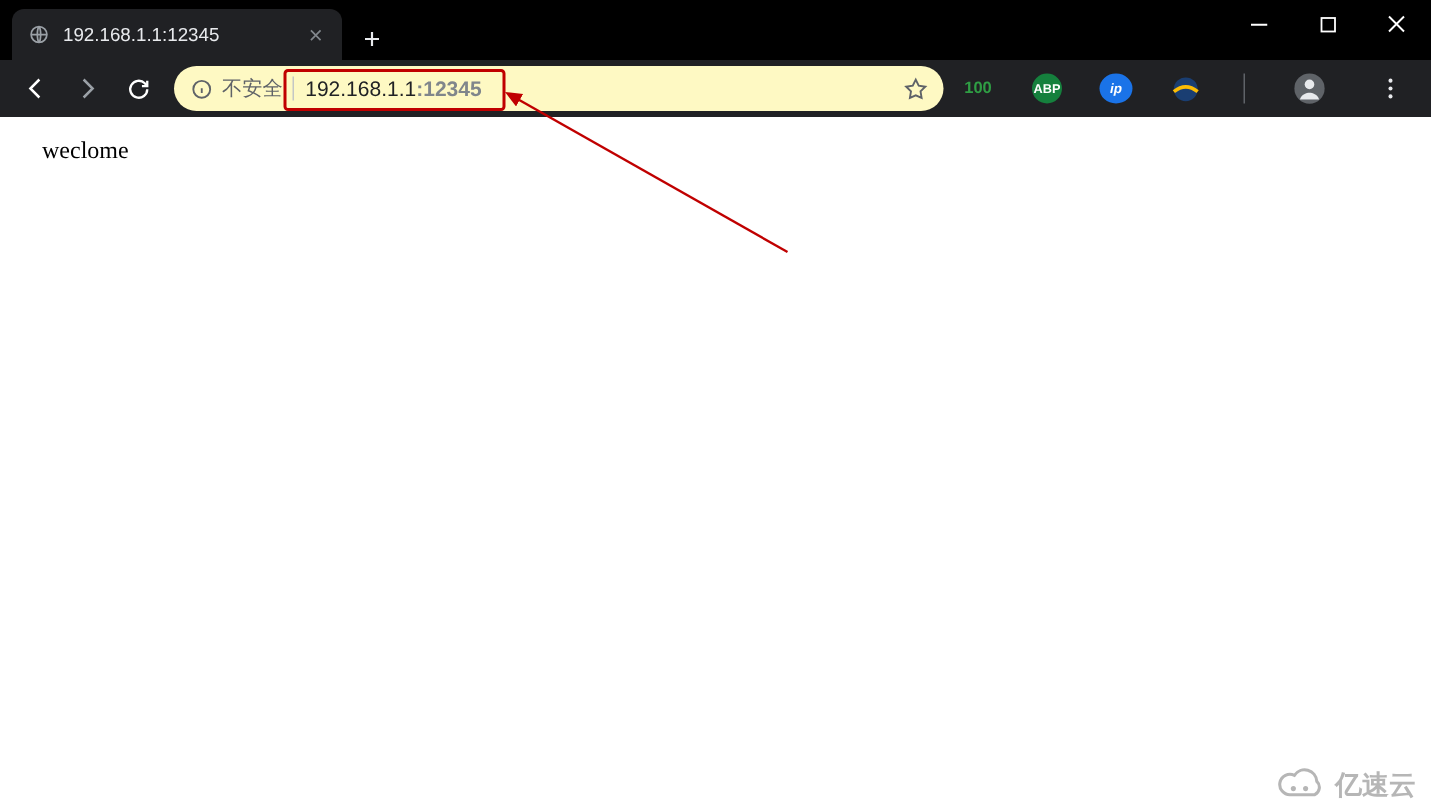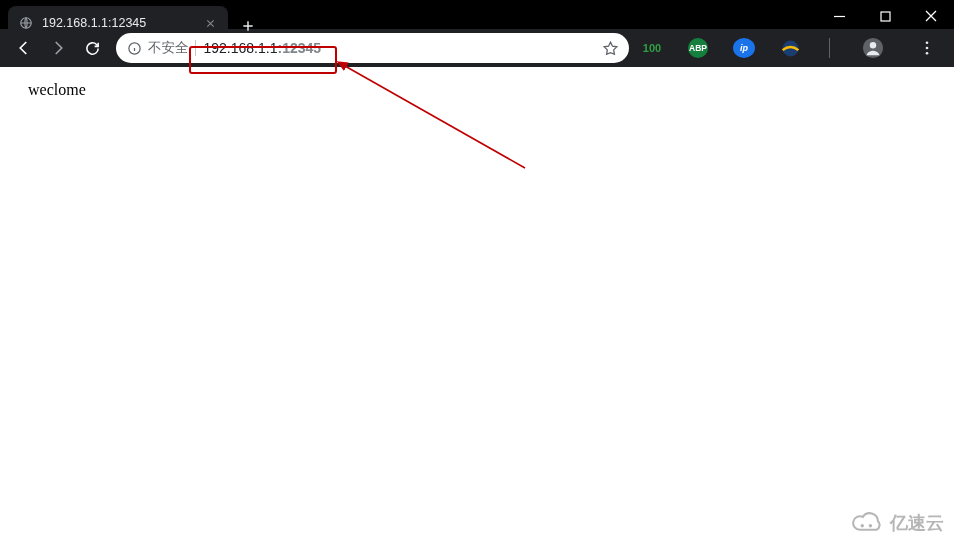--- a/index.html
+++ b/index.html
@@ -5,21 +5,21 @@
     * { margin: 0; padding: 0; box-sizing: border-box; }
     body {
       width: 954px;
       height: 539px;
       font-family: "Segoe UI", Arial, sans-serif;
       background: #fff;
       position: relative;
       overflow: hidden;
     }
     .titlebar {
-      height: 29px;
+      height: 40px;
       background: #000;
       display: flex;
       align-items: stretch;
     }
     .tab-strip {
       display: flex;
       align-items: flex-end;
       padding-left: 8px;
       height: 40px;
     }
@@ -64,21 +64,21 @@
     }
     .nav-btn {
       width: 32px; height: 32px; border-radius:50%;
       display:flex; align-items:center; justify-content:center;
       color:#9aa0a6; cursor:pointer;
     }
     .nav-btn.enabled { color:#fff; }
     .omnibox {
       flex: 1;
       height: 30px;
-      background: #ffffff;
+      background: #fef9c3;
       border-radius: 15px;
       display:flex;
       align-items:center;
       padding: 0 10px 0 10px;
       margin: 0 6px;
       font-size: 14px;
       color:#202124;
       position: relative;
     }
     .sec-icon { width:16px; height:16px; display:flex; align-items:center; justify-content:center; color:#5f6368; margin-right:6px; }

